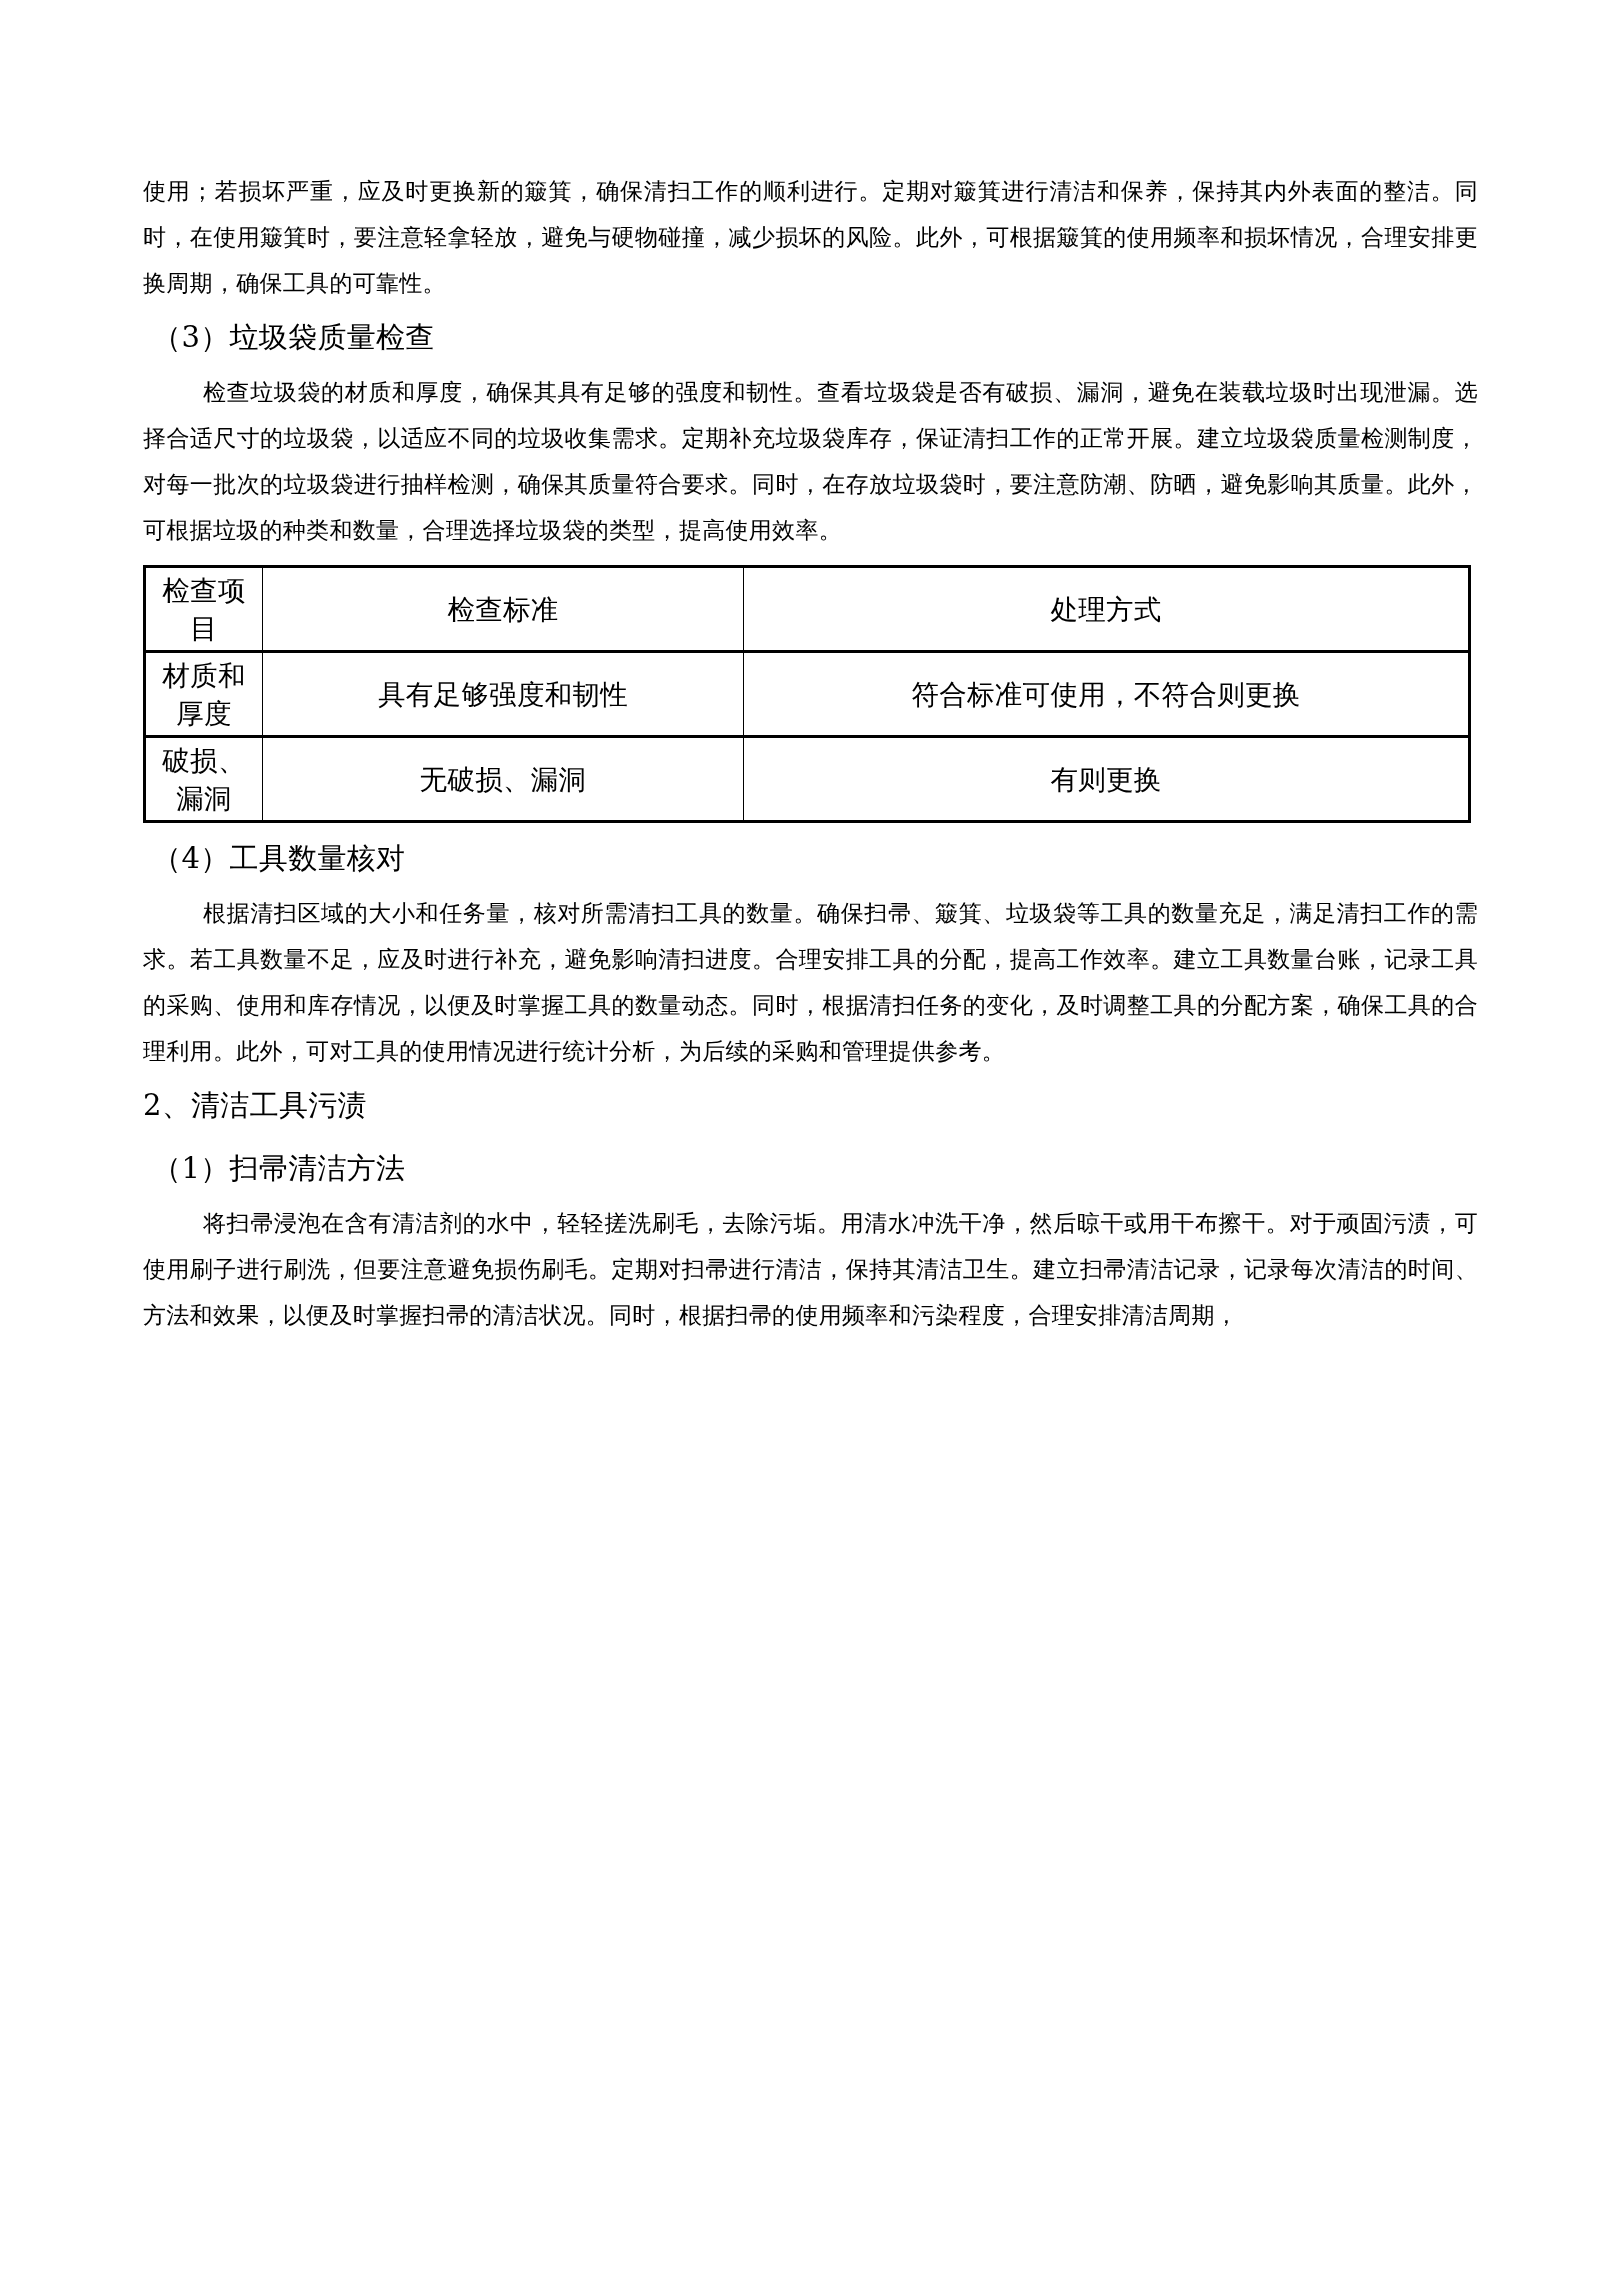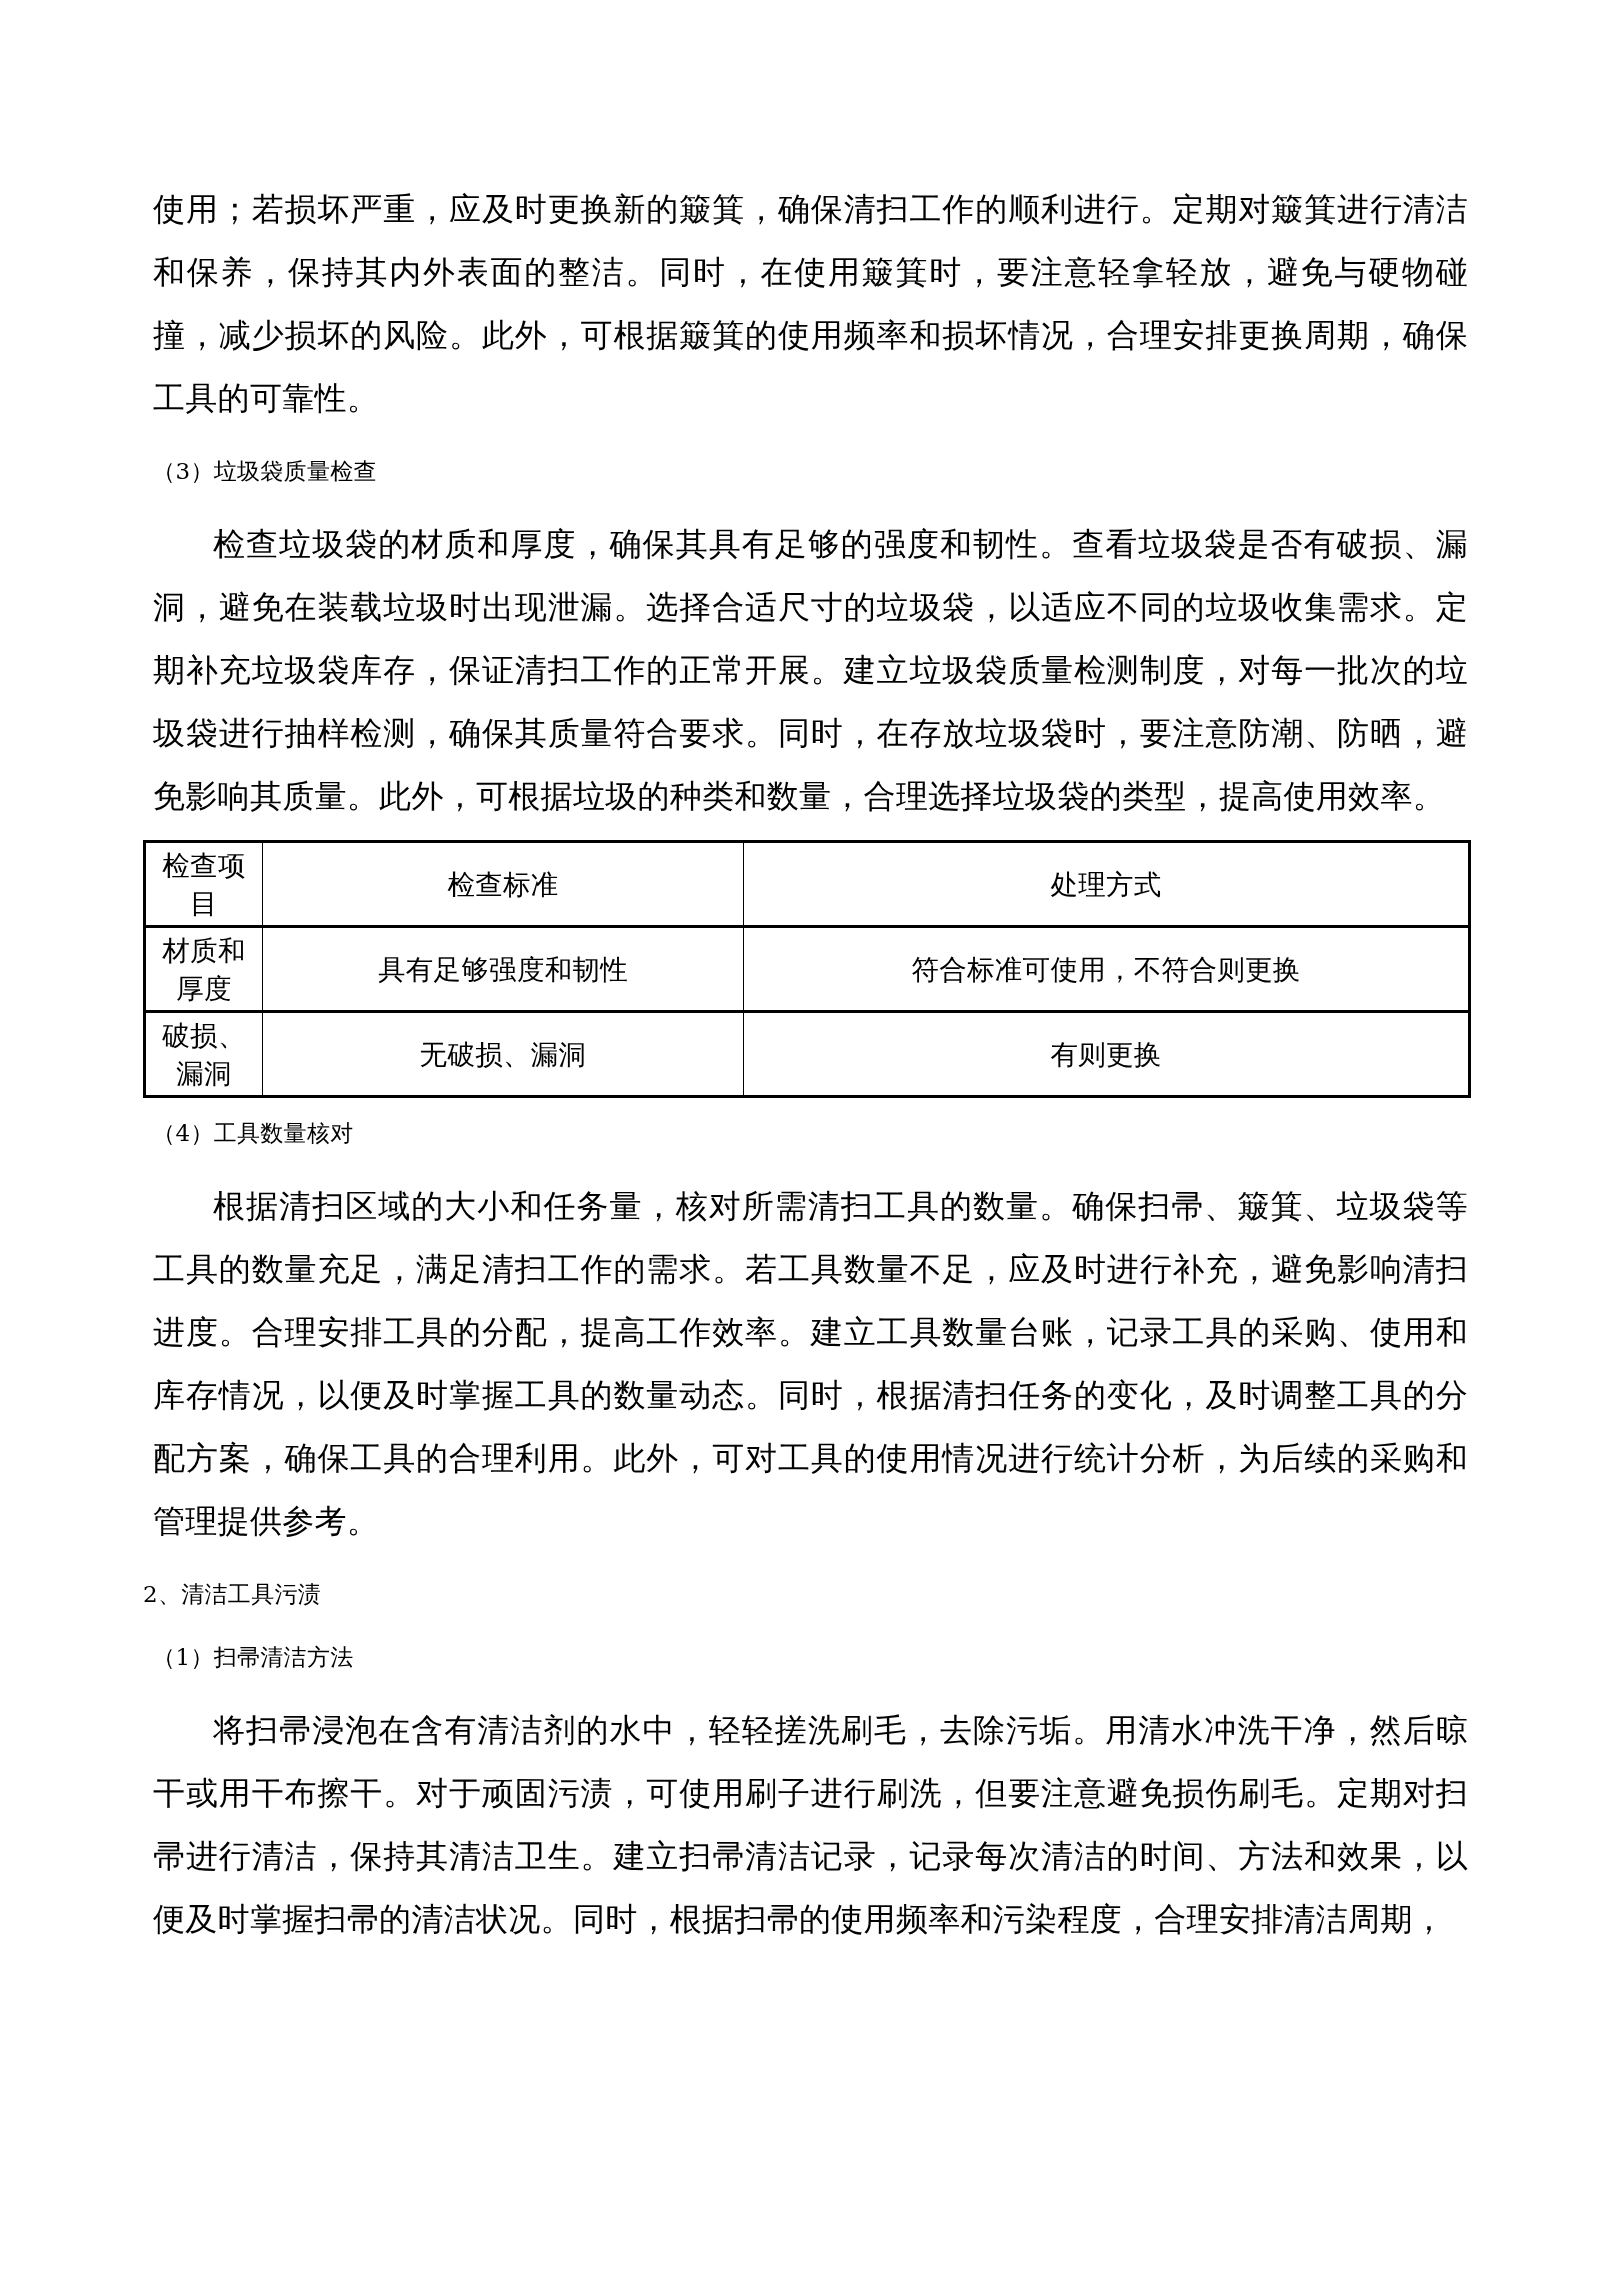--- a/index.html
+++ b/index.html
@@ -20,39 +20,39 @@
   }
   .content {
     position: absolute;
     left: 143px;
     top: 168px;
     width: 1335px;
   }
 
   
   .para {
-    font-size: 32px;
-    line-height: 63px;
+    font-size: 23px;
+    line-height: 46px;
     text-align: justify;
     text-justify: inter-ideograph;
     text-align-last: left;
-    margin: 10px;
+    margin: 0;
     letter-spacing: 0.3px;
     word-break: break-all;
   }
   .para.indent {
     text-indent: 60px;
   }
   .para.flush {
     text-indent: 0;
   }
 
   
   .heading {
-    font-size: 23px;
+    font-size: 29px;
     line-height: 63px;
     margin: 0;
     text-align: left;
     letter-spacing: 0.3px;
   }
   .heading.sub {
     text-indent: 9.2px;     
   }
   .heading.main {
     text-indent: 0;        

